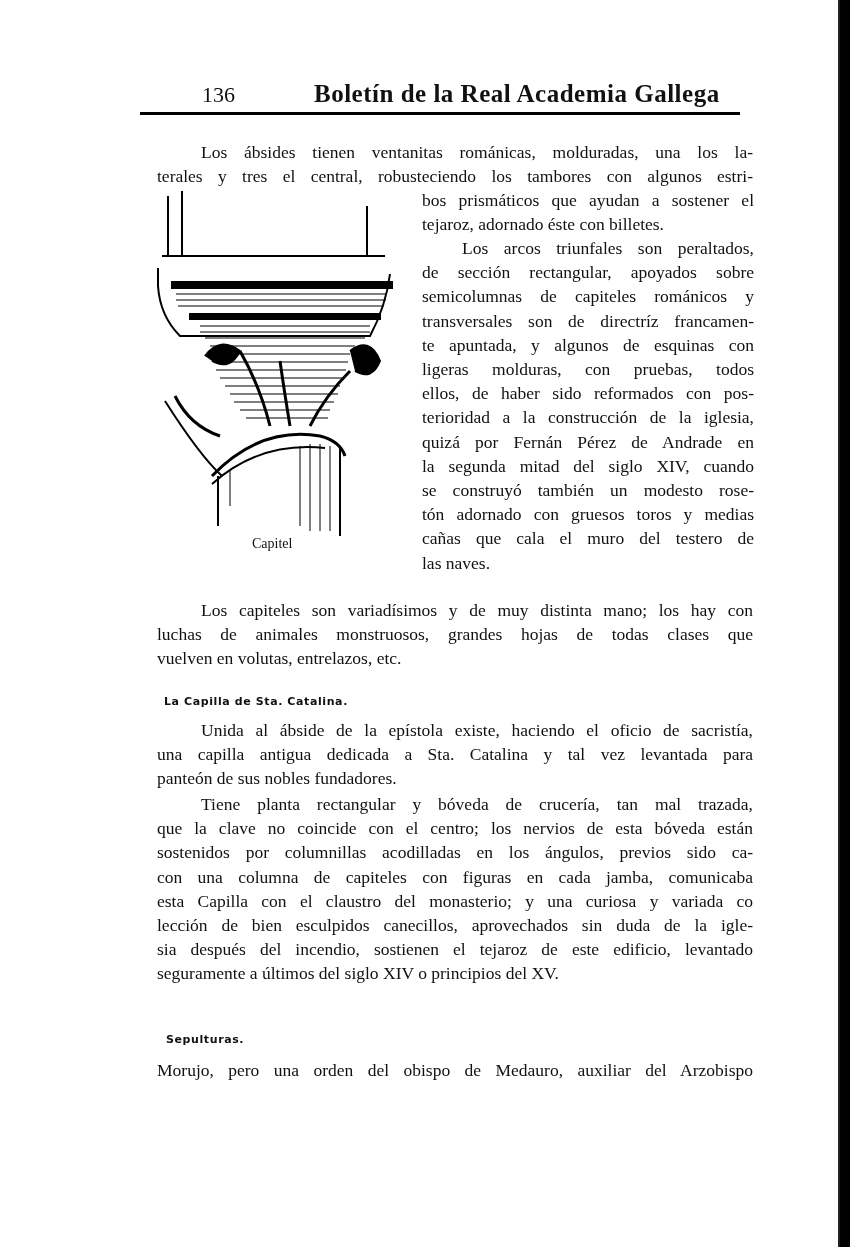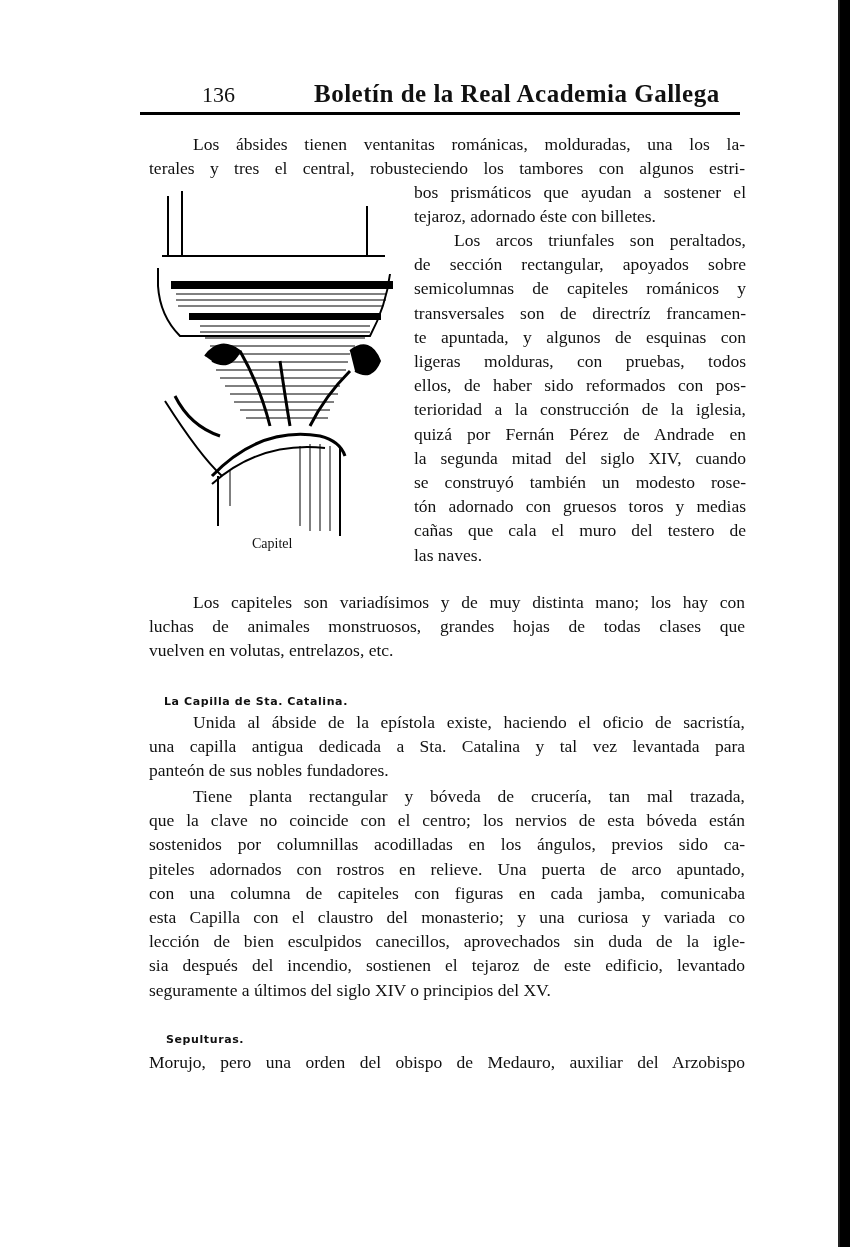--- a/index.html
+++ b/index.html
@@ -14,21 +14,21 @@
   .header {
     position:absolute; left:160px; top:80px; width:580px; height:32px;
     font-family:"Liberation Serif",serif;
     margin-left:42px;
   }
   .page-number { position:absolute; left:0; top:2px; font-size:22px; }
   .running-title { position:absolute; left:112px; top:0; font-size:25px; letter-spacing:0.5px; font-weight:bold; }
   .header-rule { position:absolute; left:140px; top:112px; width:600px; height:3px; background:#000; }
   .text {
     position:absolute; font-family:"Liberation Serif",serif; font-size:17.5px; line-height:24.2px;
-    text-align:justify; margin:4px;
+    text-align:justify; margin:12px;
   }
   .line { display:block; white-space:nowrap; text-align-last:justify; }
   .line.last { text-align-last:left; }
   .indent { padding-left:44px; }
   .section-heading {
     position:absolute; font-family:"DejaVu Sans","Liberation Sans",sans-serif;
     font-weight:bold; font-size:11px; letter-spacing:0.6px;margin-top:13px;
   }
   .figure { position:absolute; left:150px; top:186px; width:250px; height:350px; }
   .caption { position:absolute; left:252px; top:536px; font-family:"Liberation Serif",serif; font-size:14px; }
@@ -132,21 +132,20 @@
 <div class="text" style="left:145px; top:706px; width:596px;">
   <span class="line indent">Unida al ábside de la epístola existe, haciendo el oficio de sacristía,</span>
   <span class="line">una capilla antigua dedicada a Sta. Catalina y tal vez levantada para</span>
   <span class="line last">panteón de sus nobles fundadores.</span>
 </div>
 
 <div class="text" style="left:145px; top:780px; width:596px;">
   <span class="line indent">Tiene planta rectangular y bóveda de crucería, tan mal trazada,</span>
   <span class="line">que la clave no coincide con el centro; los nervios de esta bóveda están</span>
   <span class="line">sostenidos por columnillas acodilladas en los ángulos, previos sido ca-</span>
-  <span class="line">piteles adornados con rostros en relieve. Una puerta de arco apuntado,</span>
   <span class="line">con una columna de capiteles con figuras en cada jamba, comunicaba</span>
   <span class="line">esta Capilla con el claustro del monasterio; y una curiosa y variada co</span>
   <span class="line">lección de bien esculpidos canecillos, aprovechados sin duda de la igle-</span>
   <span class="line">sia después del incendio, sostienen el tejaroz de este edificio, levantado</span>
   <span class="line last">seguramente a últimos del siglo XIV o principios del XV.</span>
 </div>
 
 <div class="section-heading" style="left:166px; top:1020px;">Sepulturas.</div>
 
 <div class="text" style="left:145px; top:1046px; width:596px;">

